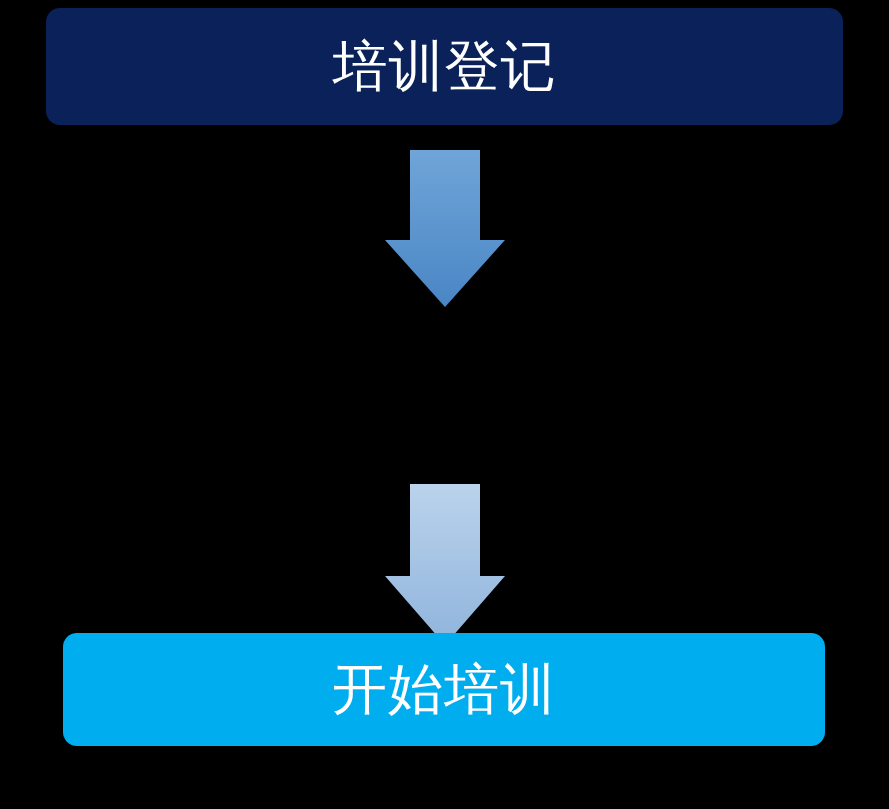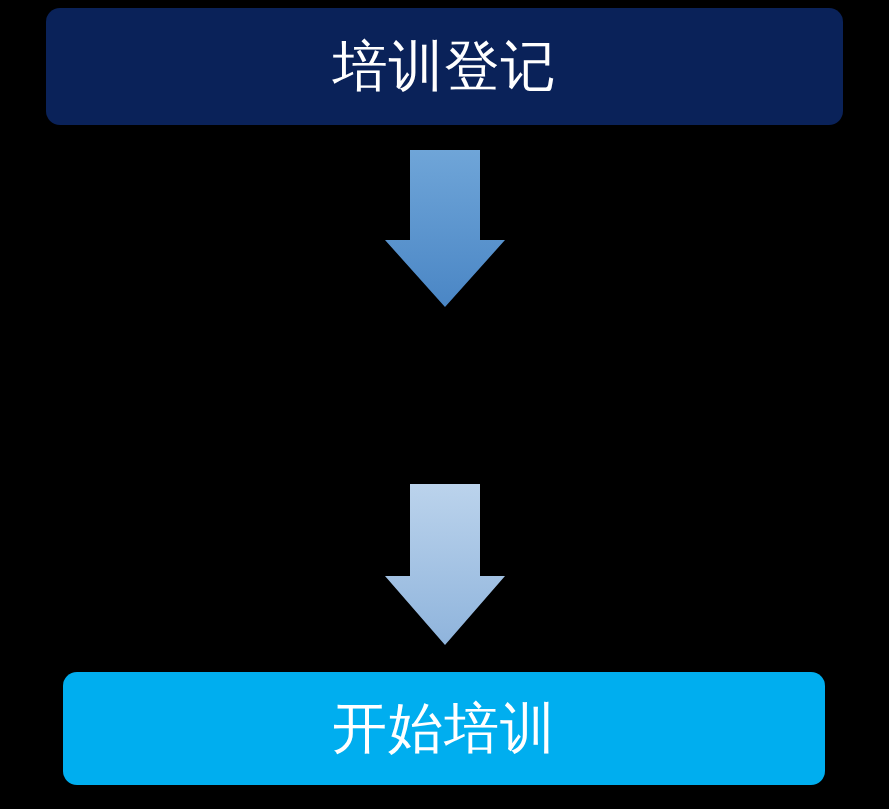--- a/index.html
+++ b/index.html
@@ -39,21 +39,21 @@
     height: 117px;
   }
   #box-confirm {
     left: 63px;
     top: 339px;
     width: 762px;
     height: 119px;
   }
   #box-start {
     left: 63px;
-    top: 672px;
+    top: 633px;
     width: 762px;
     height: 113px;
   }
   .flow-arrow {
     position: absolute;
     display: block;
   }
   #arrow-1 {
     left: 385px;
     top: 150px;

